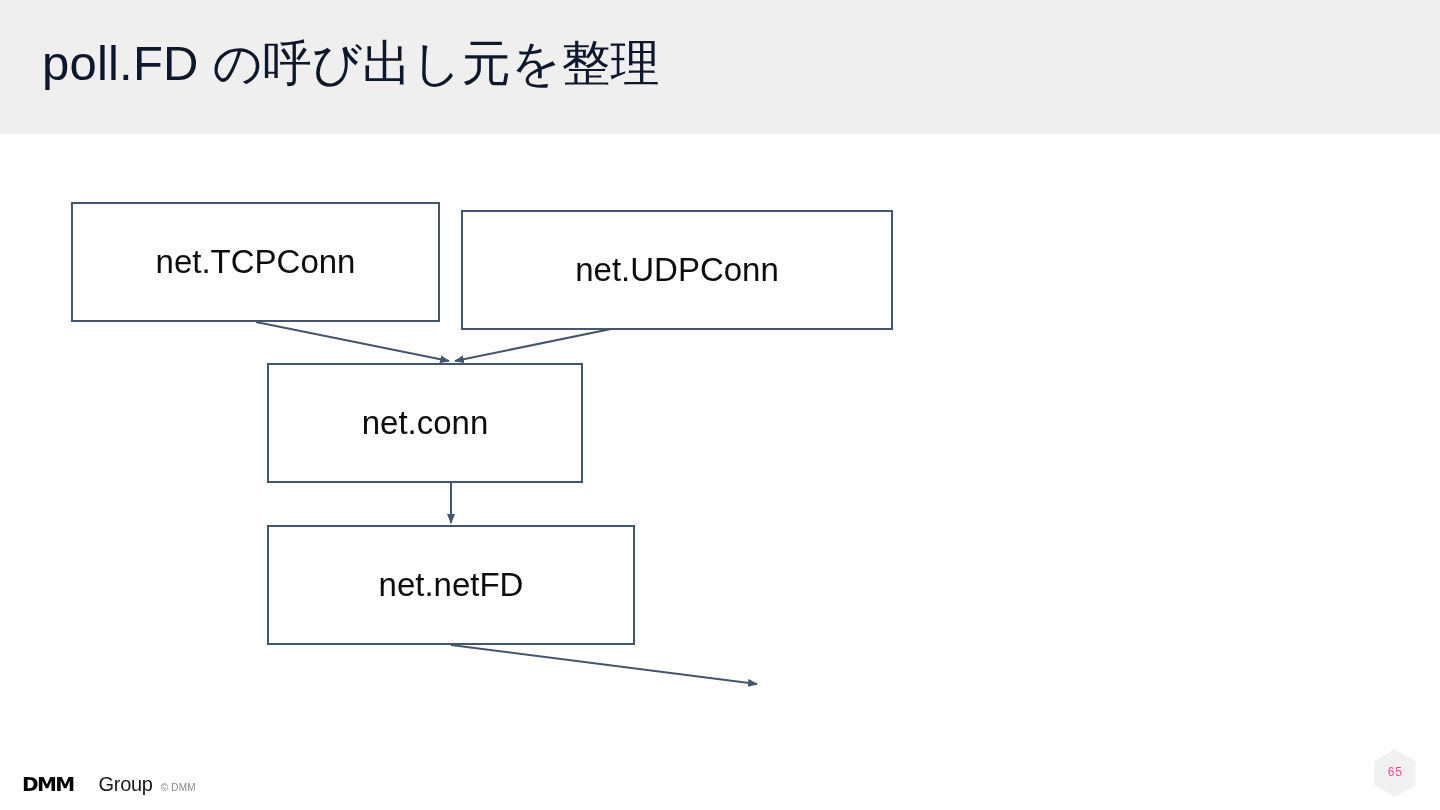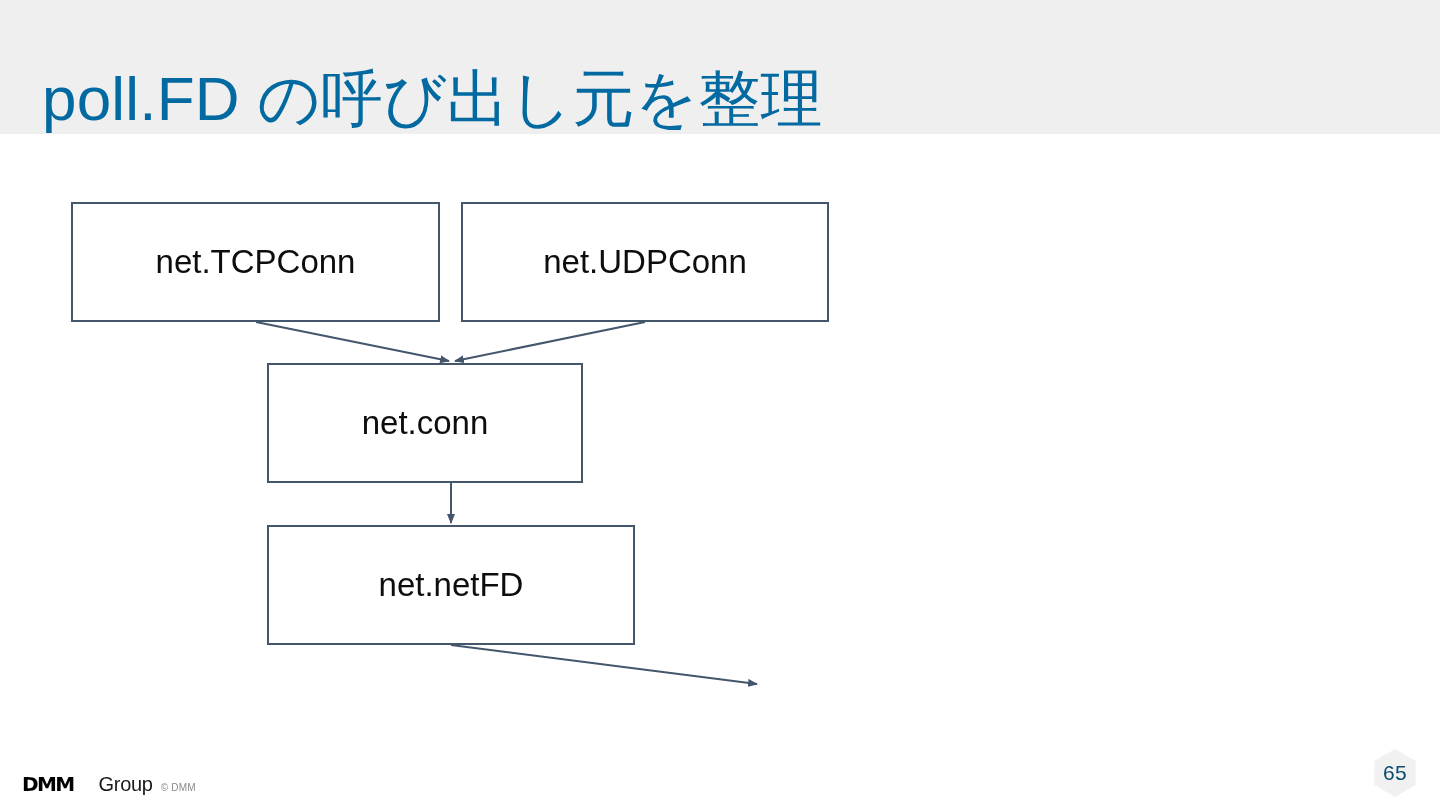--- a/index.html
+++ b/index.html
@@ -29,27 +29,26 @@
     left: 0;
     top: 0;
     width: 1440px;
     height: 134px;
     background: #efefef;
   }
   .slide-title {
     position: absolute;
     left: 42px;
     top: 27px;
-    font-size: 62px;
+    font-size: 49px;
     line-height: 72px;
     font-weight: 400;
-    color: #0369a1;
+    color: #0f172a;
     letter-spacing: 0.2px;
     white-space: nowrap;
-    margin-top: 36px;
   }
 
   
   .diagram {
     position: absolute;
     left: 0;
     top: 0;
     width: 1440px;
     height: 810px;
     margin-left: 43px;
@@ -74,21 +73,21 @@
   }
   .node-label {
     font-size: 33px;
     line-height: 38px;
     color: #0d0d0d;
     font-weight: 400;
     white-space: nowrap;
   }
 
   #node-tcpconn { left: 28px;  top: 202px; width: 369px; height: 120px; }
-  #node-udpconn { left: 418px; top: 202px; width: 368px; height: 120px; }
+  #node-udpconn { left: 418px; top: 210px; width: 432px; height: 120px; }
   #node-conn    { left: 224px; top: 363px; width: 316px; height: 120px; }
   #node-netfd   { left: 224px; top: 525px; width: 368px; height: 120px; }
   #node-pollfd  { left: 534px; top: 686px; width: 368px; height: 120px; }
 
   
   .footer-logo {
     position: absolute;
     left: 22px;
     top: 772px;
     display: flex;
@@ -128,23 +127,24 @@
     inset: 0;
     background: #f1f1f1;
     clip-path: polygon(50% 0%, 93% 25%, 93% 75%, 50% 100%, 7% 75%, 7% 25%);
   }
   .page-badge .num {
     position: absolute;
     inset: 0;
     display: flex;
     align-items: center;
     justify-content: center;
-    font-size: 21px;
-    color: #0c4a6e;
+    font-size: 12px;
+    color: #ec4899;
     letter-spacing: 0.3px;
+    font-family: Liberation Mono, monospace;
   }
 </style>
 </head>
 <body>
 
 <div class="slide">
 
   <div class="header-band"></div>
   <div class="slide-title">poll.FD の呼び出し元を整理</div>
 

